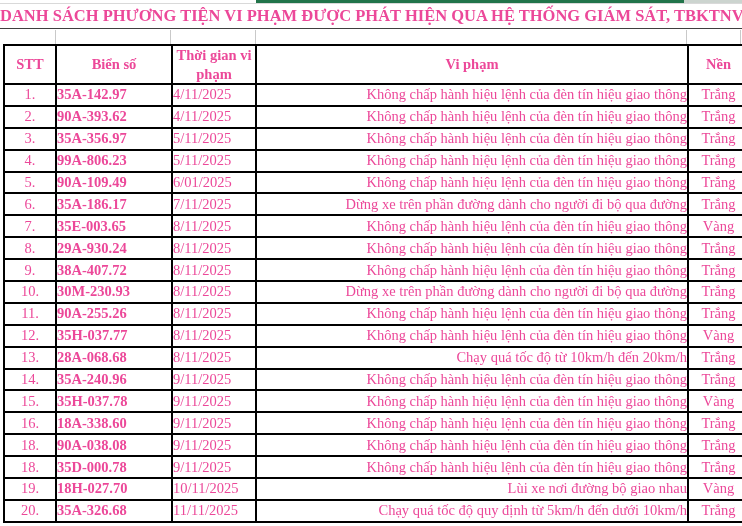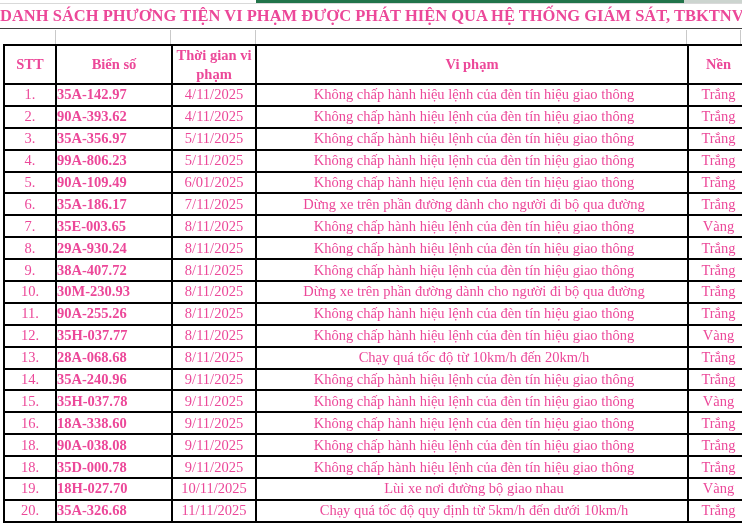--- a/index.html
+++ b/index.html
@@ -54,22 +54,22 @@
     height:37px;
     font-weight:bold;
     font-size:14.5px;
     text-align:center;
     white-space:normal;
     line-height:1.25;
   }
   tbody td { height:19.9px; white-space:nowrap; }
   td.c-stt { text-align:center; }
   td.c-plate { text-align:left; font-weight:bold; }
-  td.c-time { text-align:center; }
-  td.c-violation { text-align:center; padding-left:4px; }
+  td.c-time { }
+  td.c-violation { text-align:right; padding-left:4px; }
   td.c-bg { text-align:center; }
 </style>
 </head>
 <body>
 
 <div class="page">
   <div class="top-gridline"></div>
   <div class="top-strip" style="background: rgb(33, 116, 74);"></div>
   <div class="top-strip-tail"></div>
 

